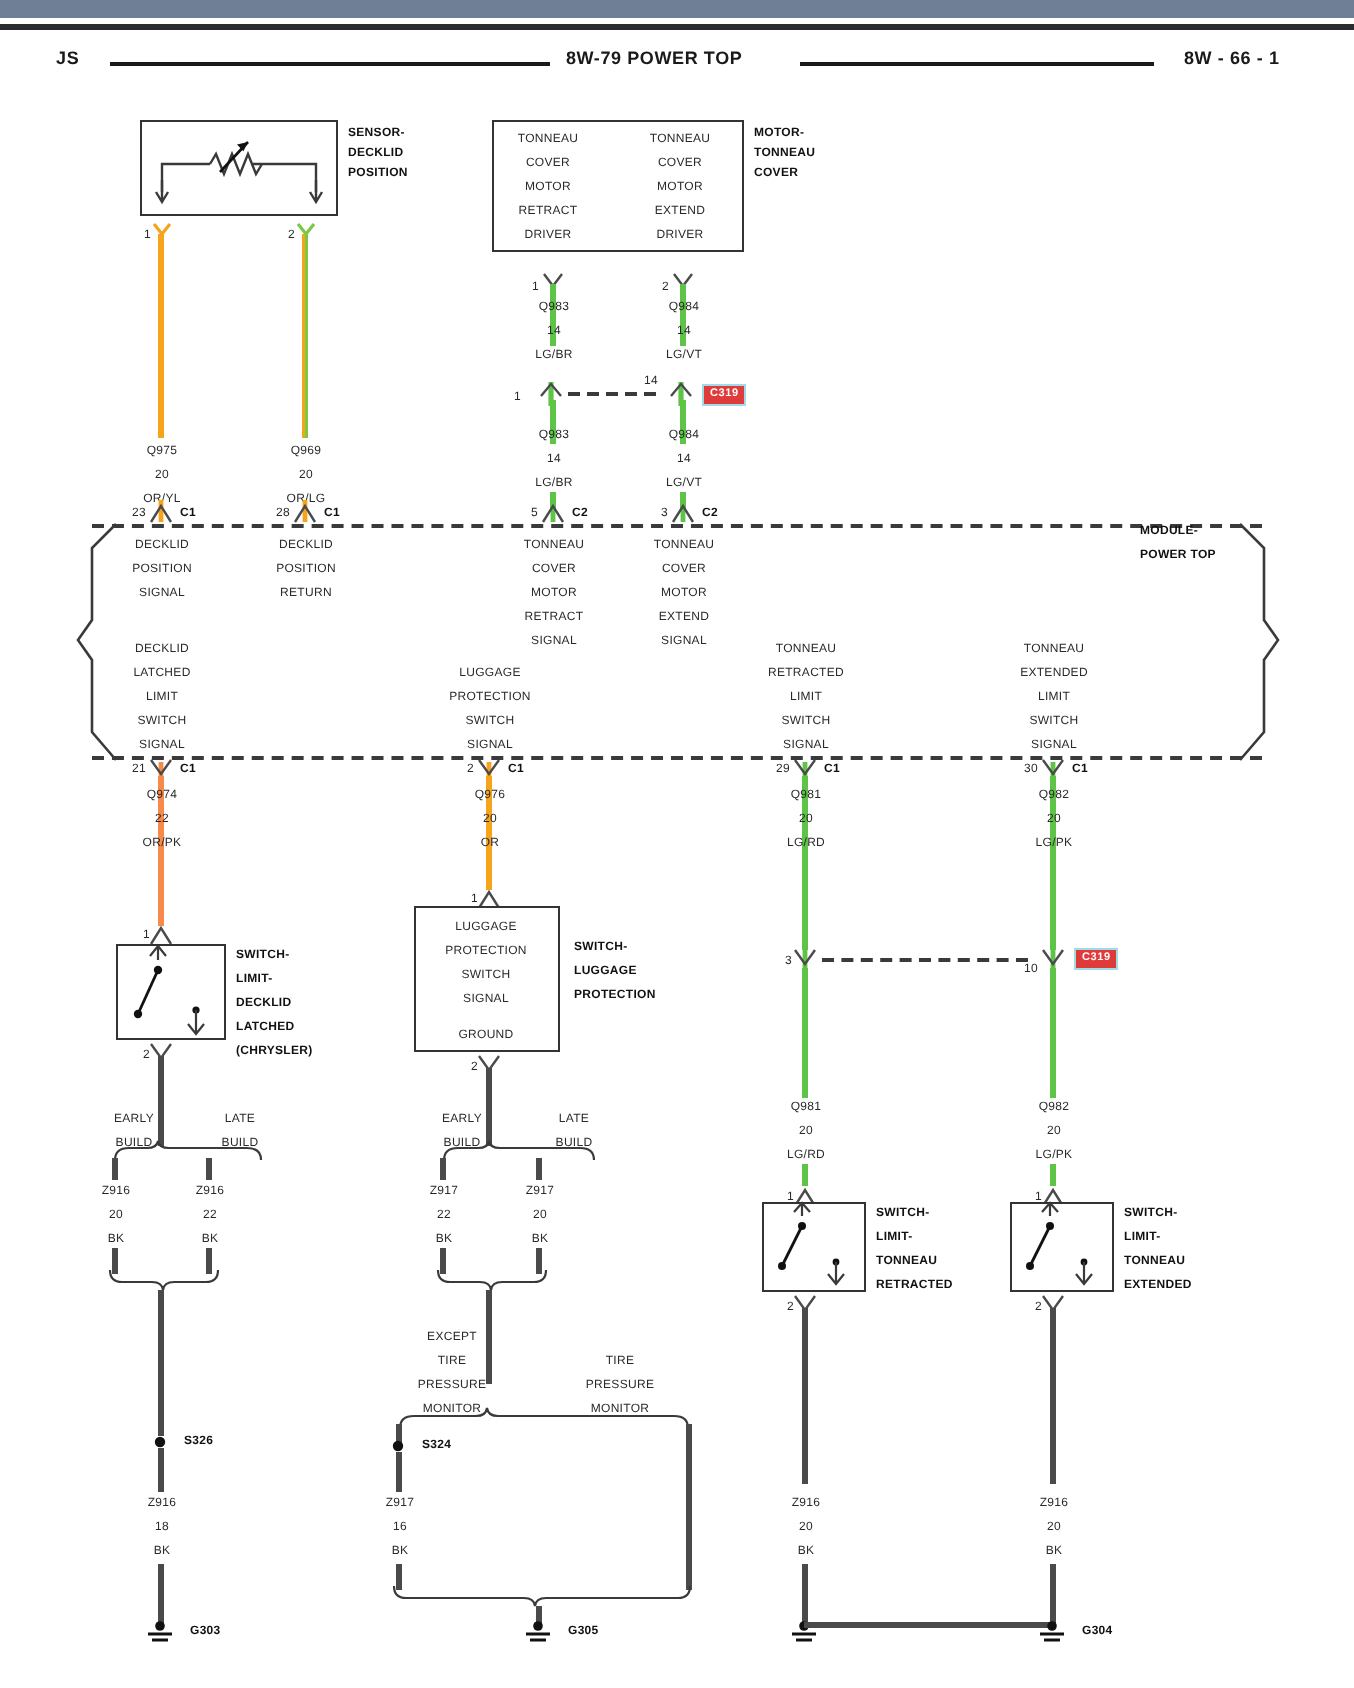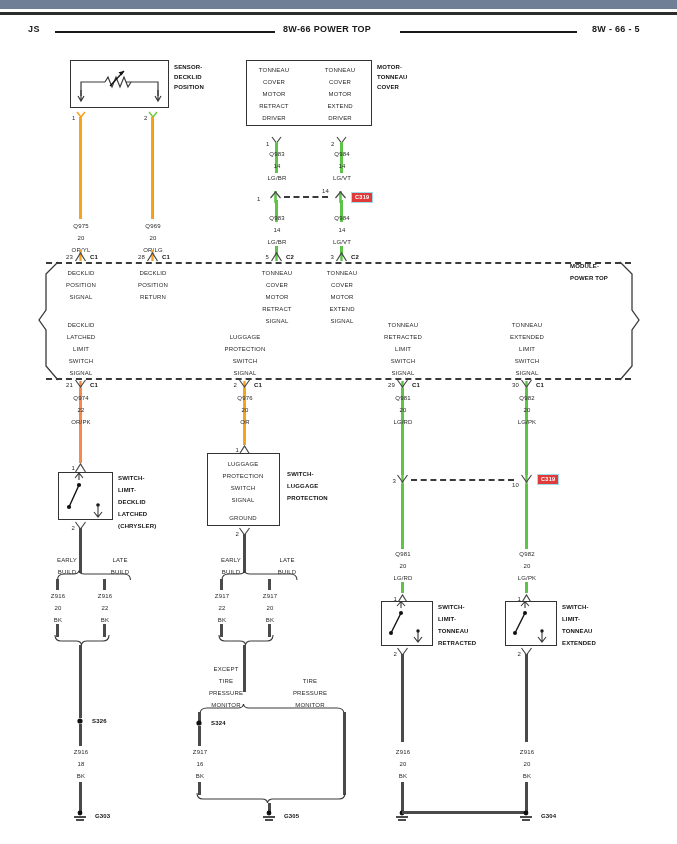--- a/index.html
+++ b/index.html
@@ -49,23 +49,23 @@
 
 <div id="page">
 
   <div class="topbar"></div>
   <div class="topbar2"></div>
   <div class="topbar3"></div>
 
   <div class="hdr">
     <div class="hdr-js">JS</div>
     <div class="hdr-rule l"></div>
-    <div class="hdr-title">8W-66 POWER TOP</div>
+    <div class="hdr-title">8W-79 POWER TOP</div>
     <div class="hdr-rule r"></div>
-    <div class="hdr-page">8W - 66 - 5</div>
+    <div class="hdr-page">8W - 66 - 1</div>
   </div>
 
   <div class="box" style="left:70px;top:60px;width:99px;height:48px;"></div>
   <svg style="left:70px;top:60px;" width="99" height="52">
     <path d="M11,36 L11,22 L35,22 M56,22 L88,22 L88,36" stroke="#3a3a3a" stroke-width="1.2" fill="none"></path>
     <path d="M35,22 l3,-5 l4,10 l4,-10 l4,10 l4,-10 l4,10 l3,-5" stroke="#3a3a3a" stroke-width="1.2" fill="none"></path>
     <path d="M40,26 L54,11" stroke="#111" stroke-width="1.3"></path>
     <path d="M54,11 l-5.5,1.2 l3.2,3.4 z" fill="#111"></path>
     <path d="M11,30 L11,41 M8,36 l3,5 l3,-5" stroke="#3a3a3a" stroke-width="1.2" fill="none"></path>
     <path d="M88,30 L88,41 M85,36 l3,5 l3,-5" stroke="#3a3a3a" stroke-width="1.2" fill="none"></path>

